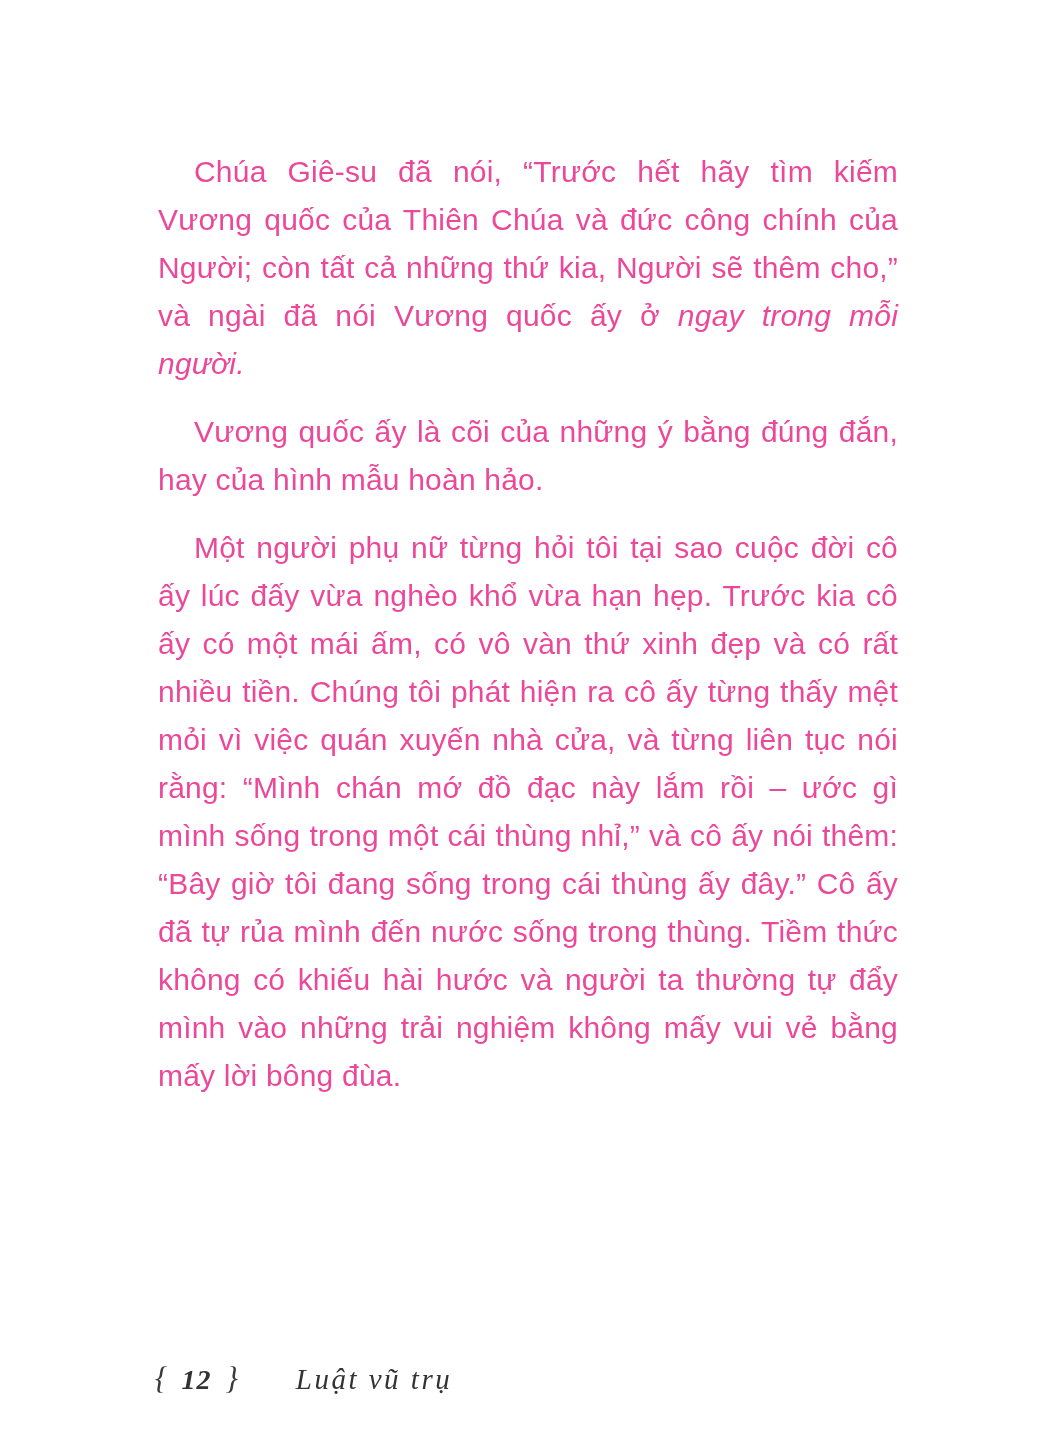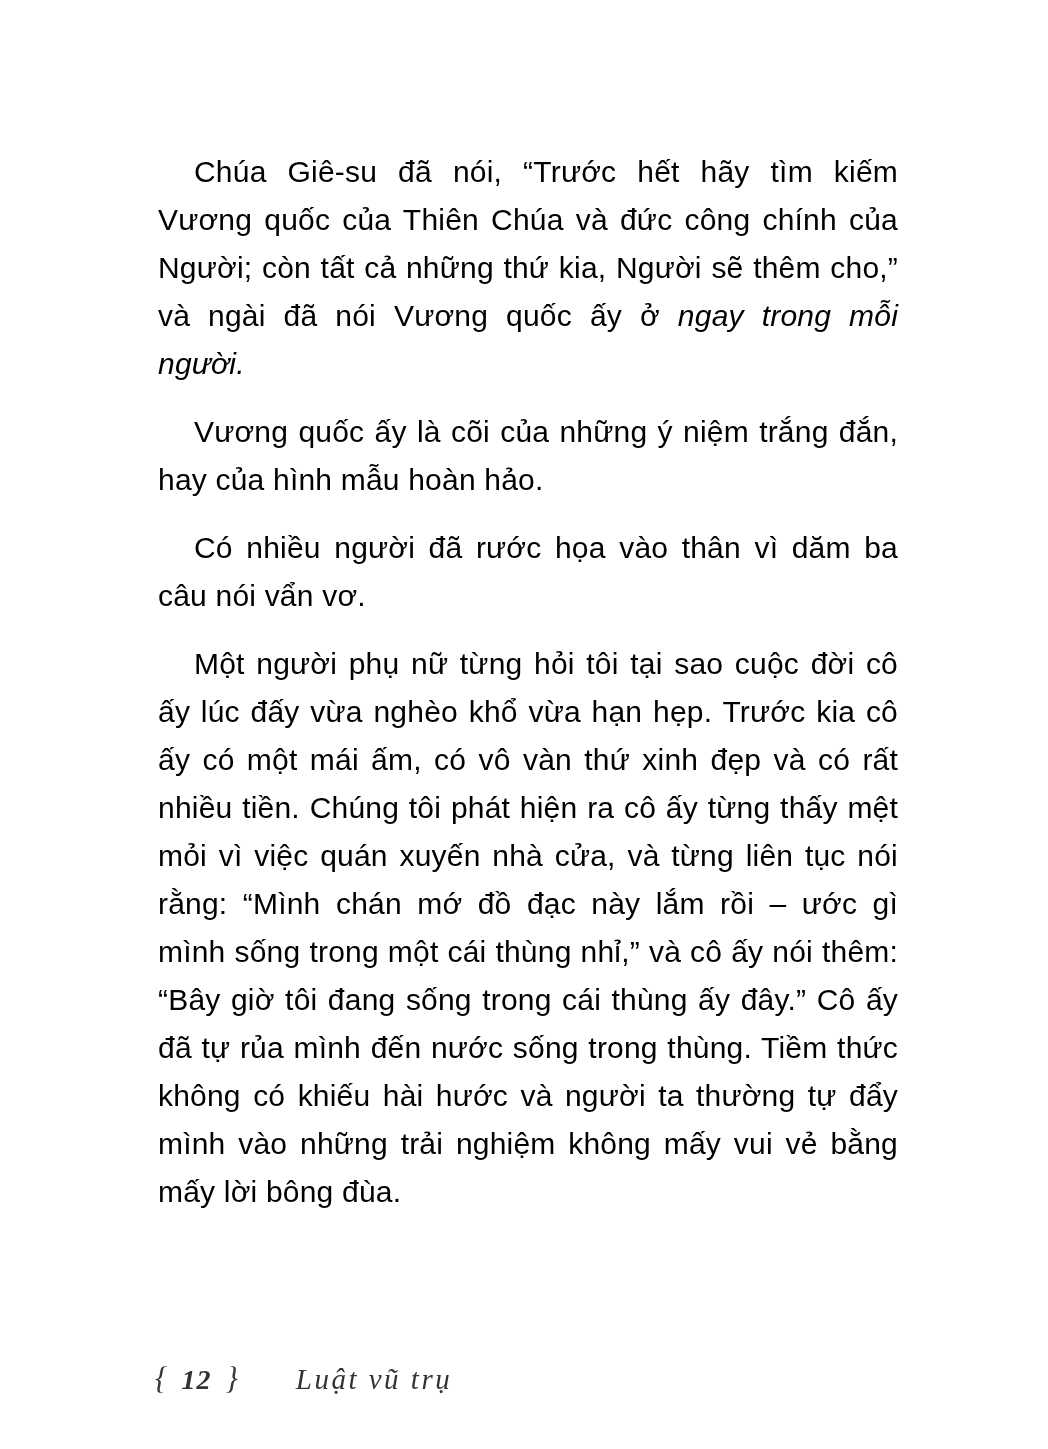--- a/index.html
+++ b/index.html
@@ -14,21 +14,21 @@
   .book-page {
     position: absolute;
     inset: 0;
     background: #ffffff;
   }
   .page-body {
     position: absolute;
     left: 158px;
     top: 148px;
     width: 740px;
-    color: #000000;
+    color: #ec4899;
     font-size: 30px;
     font-weight: 300;
     line-height: 48px;
     text-align: justify;
     letter-spacing: 0.2px;
   }
   .para {
     text-indent: 36px;
     margin-bottom: 20px;
   }
@@ -68,22 +68,21 @@
     letter-spacing: 2.5px;
   }
 </style>
 </head>
 <body>
 
 <div class="book-page">
 
   <main class="page-body">
       <p class="para"><span>Chúa Giê-su đã nói, “Trước hết hãy tìm kiếm Vương quốc của Thiên Chúa và đức công chính của Người; còn tất cả những thứ kia, Người sẽ thêm cho,” và ngài đã nói Vương quốc ấy ở </span><span class="italic">ngay trong mỗi người.</span></p>
-      <p class="para"><span>Vương quốc ấy là cõi của những ý niệm trắng đắn, hay của hình mẫu hoàn hảo.</span></p>
-      <p class="para"><span>Có nhiều người đã rước họa vào thân vì dăm ba câu nói vẩn vơ.</span></p>
+      <p class="para"><span>Vương quốc ấy là cõi của những ý bằng đúng đắn, hay của hình mẫu hoàn hảo.</span></p>
       <p class="para"><span>Một người phụ nữ từng hỏi tôi tại sao cuộc đời cô ấy lúc đấy vừa nghèo khổ vừa hạn hẹp. Trước kia cô ấy có một mái ấm, có vô vàn thứ xinh đẹp và có rất nhiều tiền. Chúng tôi phát hiện ra cô ấy từng thấy mệt mỏi vì việc quán xuyến nhà cửa, và từng liên tục nói rằng: “Mình chán mớ đồ đạc này lắm rồi – ước gì mình sống trong một cái thùng nhỉ,” và cô ấy nói thêm: “Bây giờ tôi đang sống trong cái thùng ấy đây.” Cô ấy đã tự rủa mình đến nước sống trong thùng. Tiềm thức không có khiếu hài hước và người ta thường tự đẩy mình vào những trải nghiệm không mấy vui vẻ bằng mấy lời bông đùa.</span></p>
     </main>
 
   <footer class="page-footer">
     <div class="folio">
       <span class="brace">{</span>
       <span class="page-num">12</span>
       <span class="brace">}</span>
     </div>
     <span class="book-title">Luật vũ trụ</span>

